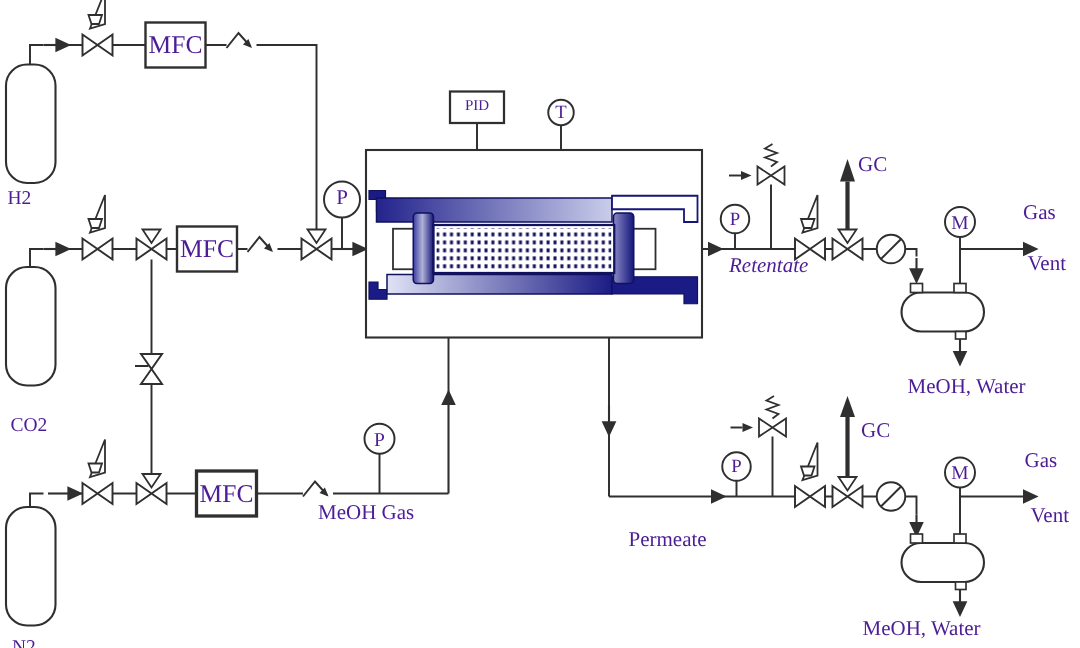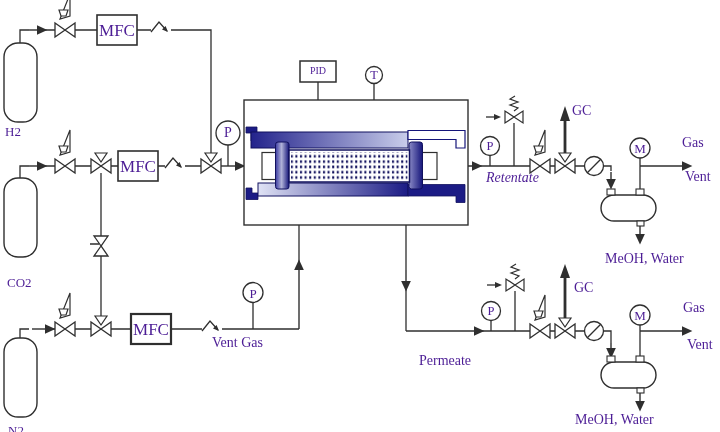--- a/index.html
+++ b/index.html
@@ -201,21 +201,21 @@
 <span class="lbl ctr s12" style="left:491px;top:311px;">P</span>
 
 <span class="lbl ctr s13" style="left:640px;top:148px;">M</span>
 <span class="lbl ctr s13" style="left:640px;top:315px;">M</span>
 
 <span class="lbl s15" style="left:572px;top:104px;">GC</span>
 <span class="lbl s15" style="left:574px;top:281px;">GC</span>
 
 <span class="lbl s15" style="left:486px;top:171px;font-style:italic;">Retentate</span>
 <span class="lbl s15" style="left:419px;top:354px;">Permeate</span>
-<span class="lbl s15" style="left:212px;top:336px;">Vent Gas</span>
+<span class="lbl s15" style="left:212px;top:336px;">MeOH Gas</span>
 
 <span class="lbl s15" style="left:682px;top:136px;">Gas</span>
 <span class="lbl s15" style="left:685px;top:170px;">Vent</span>
 <span class="lbl s15" style="left:683px;top:301px;">Gas</span>
 <span class="lbl s15" style="left:687px;top:338px;">Vent</span>
 
 <span class="lbl s15" style="left:605px;top:252px;">MeOH, Water</span>
 <span class="lbl s15" style="left:575px;top:413px;">MeOH, Water</span>
 </div>
 

